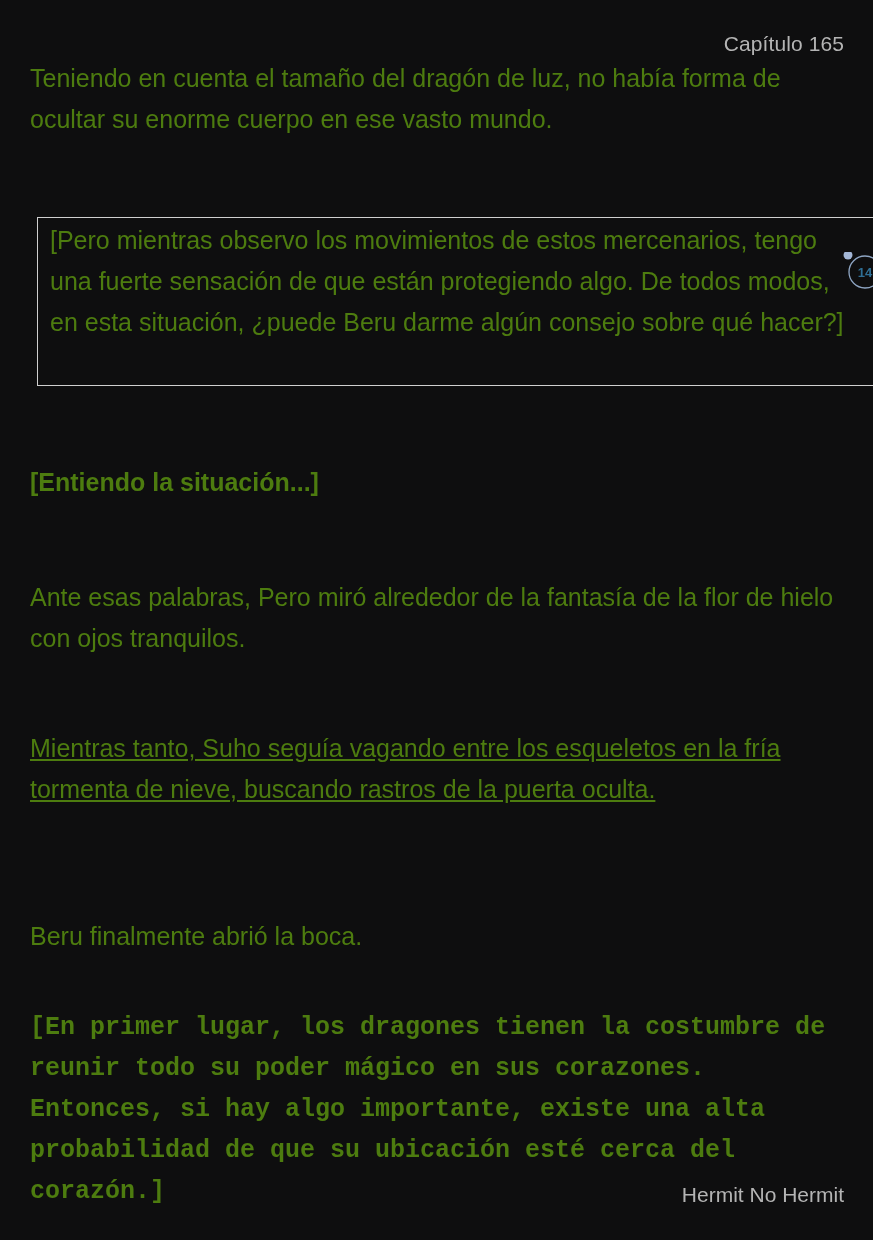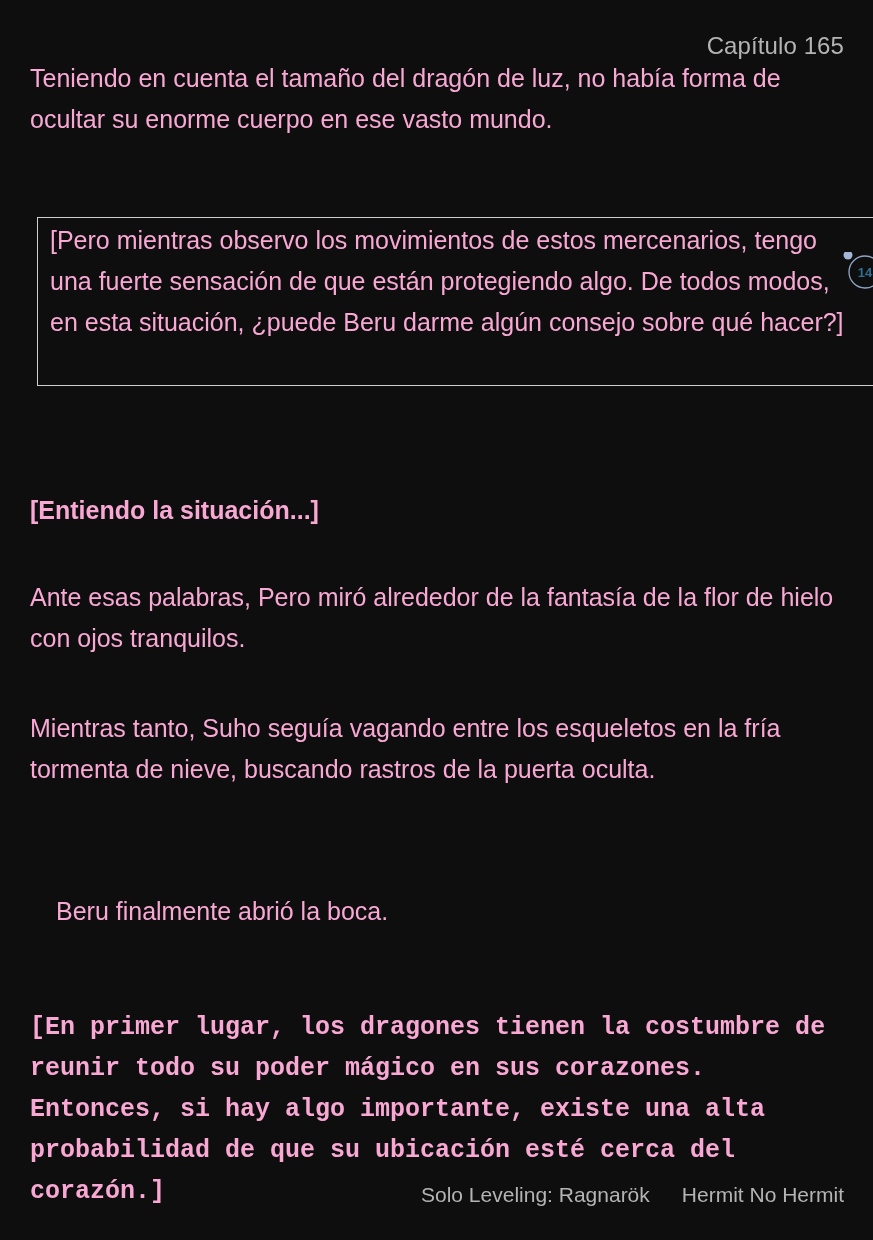--- a/index.html
+++ b/index.html
@@ -12,32 +12,32 @@
       height: 1240px;
       position: relative;
       overflow: hidden;
       font-family: "Liberation Sans", "DejaVu Sans", sans-serif;
       color: #f2f2f2;
     }
     .chapter-label {
       position: absolute;
       top: 32px;
       right: 29px;
-      font-size: 24px;
+      font-size: 21px;
       color: #b4b4b4;
       letter-spacing: 0.1px;
       text-align: right;
     }
     .para {
       position: absolute;
       left: 30px;
       width: 815px;
       font-size: 25px;
       line-height: 41px;
-      color: #f9a8d4;
+      color: #4d7c0f;
       margin: 0;
     }
     .para.bold {
       font-weight: bold;
     }
     .system-box {
       position: absolute;
       left: 17px;
       top: 217px;
       width: 838px;
@@ -80,26 +80,25 @@
 </div>
 
 <div class="page-marker">
   <svg width="40" height="40" viewBox="0 0 40 40">
     <circle cx="26" cy="20" r="16" fill="none" stroke="#8fa6c4" stroke-width="1.3"></circle>
     <circle cx="9" cy="3" r="4.5" fill="#a3b6d6"></circle>
     <text x="26" y="25" text-anchor="middle" font-family="Liberation Sans, sans-serif" font-size="13" font-weight="bold" fill="#2f6f95">14</text>
   </svg>
 </div>
 
-<p class="para bold" style="top:462px;margin-top:28px;">[Entiendo la situación...]</p>
+<p class="para bold" style="top:462px;">[Entiendo la situación...]</p>
 
 <p class="para" style="top:577px;">Ante esas palabras, Pero miró alrededor de la fantasía de la flor de hielo con ojos tranquilos.</p>
 
-<p class="para" style="top:708px;">Mientras tanto, Suho seguía vagando entre los esqueletos en la fría tormenta de nieve, buscando rastros de la puerta oculta.</p>
+<p class="para" style="top:728px;text-decoration:underline;">Mientras tanto, Suho seguía vagando entre los esqueletos en la fría tormenta de nieve, buscando rastros de la puerta oculta.</p>
 
-<p class="para" style="top:891px;margin-left:26px;">Beru finalmente abrió la boca.</p>
+<p class="para" style="top:916px;">Beru finalmente abrió la boca.</p>
 
 <p class="para bold" style="top:1007px;font-family:Liberation Mono, monospace;">[En primer lugar, los dragones tienen la costumbre de reunir todo su poder mágico en sus corazones. Entonces, si hay algo importante, existe una alta probabilidad de que su ubicación esté cerca del corazón.]</p>
 
 <div class="footer">
-  <span>Solo Leveling: Ragnarök</span>
   <span>Hermit No Hermit</span>
 </div>
 
 </body></html>

